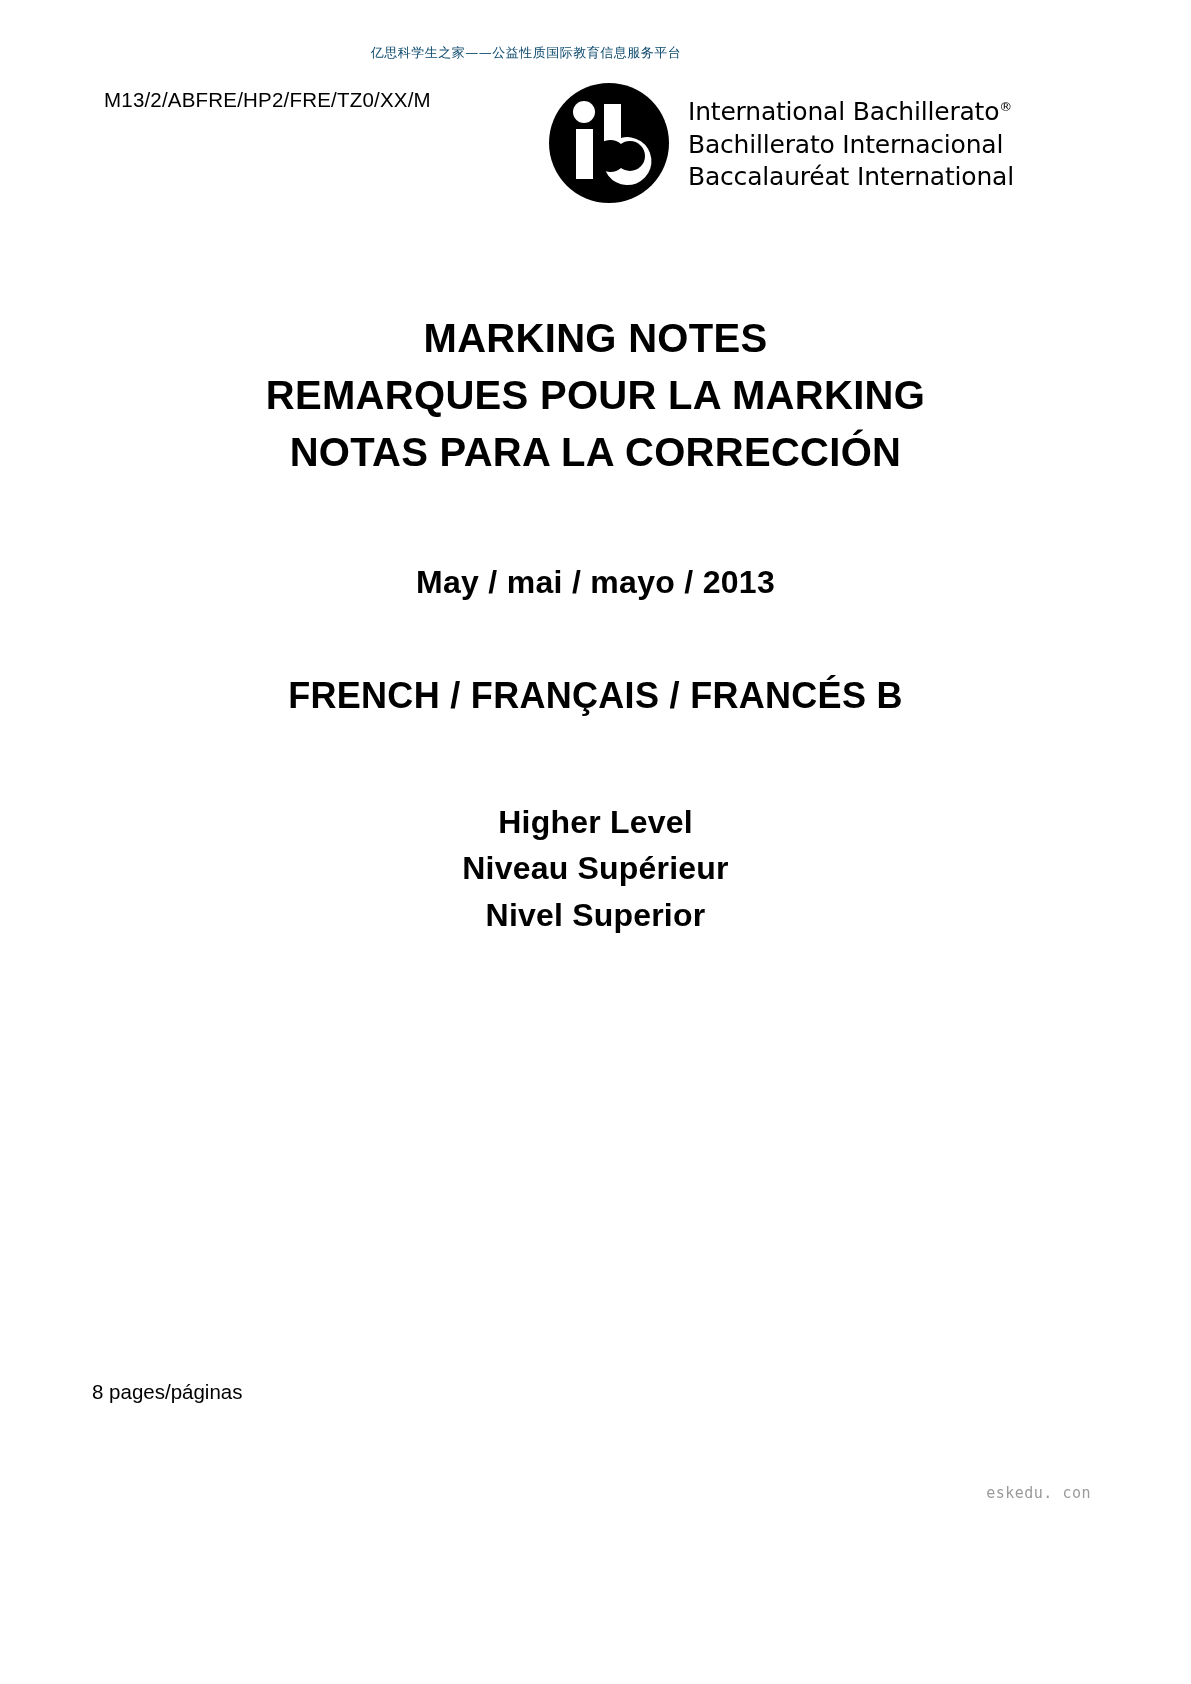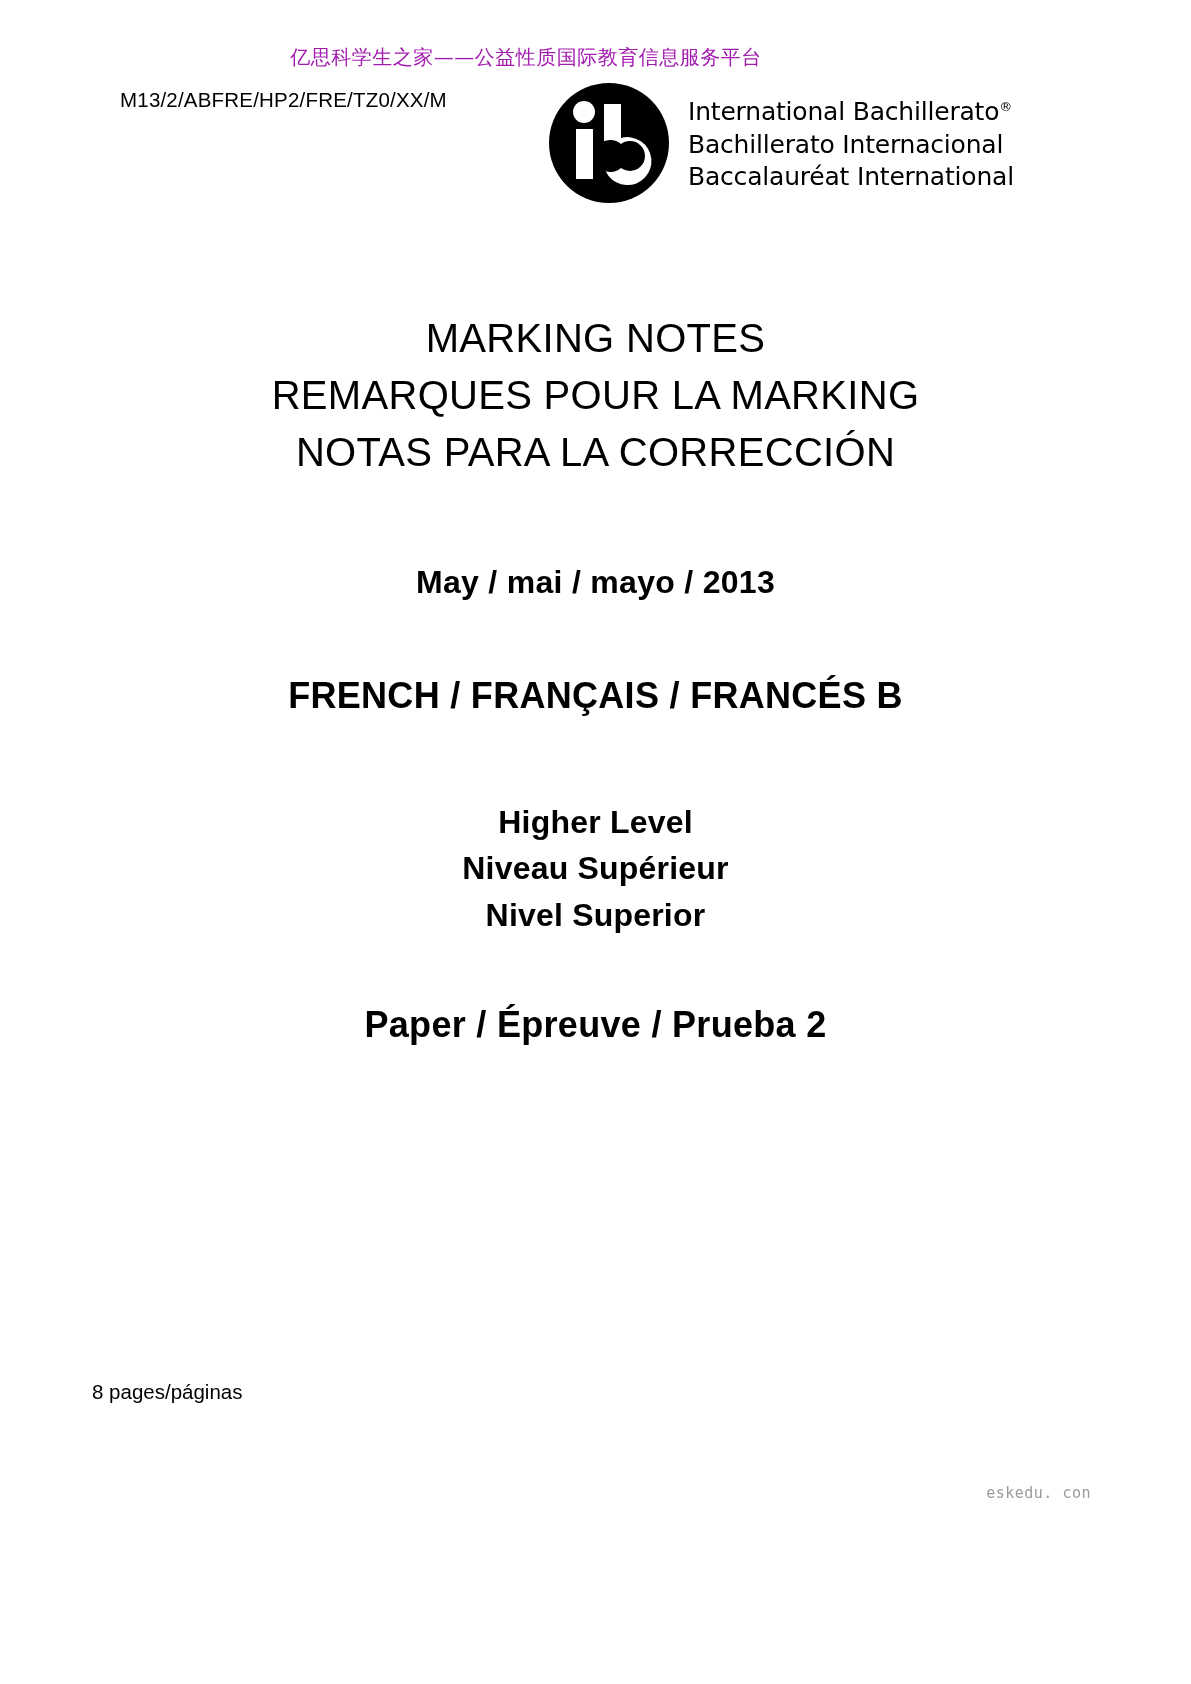--- a/index.html
+++ b/index.html
@@ -23,31 +23,31 @@
     box-sizing: border-box;
   }
 
   
   .watermark-top {
     position: absolute;
     top: 44px;
     left: 0;
     width: 1052px;
     text-align: center;
-    font-size: 20px;
-    color: #a21caf;
+    font-size: 13px;
+    color: #0c4a6e;
     letter-spacing: 0.5px;
     font-family: "DejaVu Sans", sans-serif;
   }
 
   
   .paper-code {
     position: absolute;
     top: 88px;
-    left: 120px;
+    left: 104px;
     font-size: 20.5px;
     letter-spacing: 0.2px;
     white-space: nowrap;
   }
 
   
   .logo-block {
     position: absolute;
     top: 82px;
     left: 548px;
@@ -80,21 +80,21 @@
   
   .titles {
     position: absolute;
     top: 310px;
     left: 0;
     width: 1191px;
     text-align: center;
   }
   .title-main {
     font-size: 40px;
-    font-weight: normal;
+    font-weight: bold;
     line-height: 1.42;
     letter-spacing: 0.3px;
   }
   .block-gap-1 { height: 84px; }
   .line-date {
     font-size: 32px;
     font-weight: bold;
     letter-spacing: 0.3px;
   }
   .block-gap-2 { height: 74px; }
@@ -181,20 +181,19 @@
     <div class="block-gap-3"></div>
 
     <div class="line-level">
       <div>Higher Level</div>
       <div>Niveau Supérieur</div>
       <div>Nivel Superior</div>
     </div>
 
     <div class="block-gap-4"></div>
 
-    <div class="line-paper">Paper / Épreuve / Prueba 2</div>
   </div>
 
   <div class="page-count">8 pages/páginas</div>
 
   <div class="watermark-bottom">eskedu. con</div>
 
 </div>
 
 </body></html>

